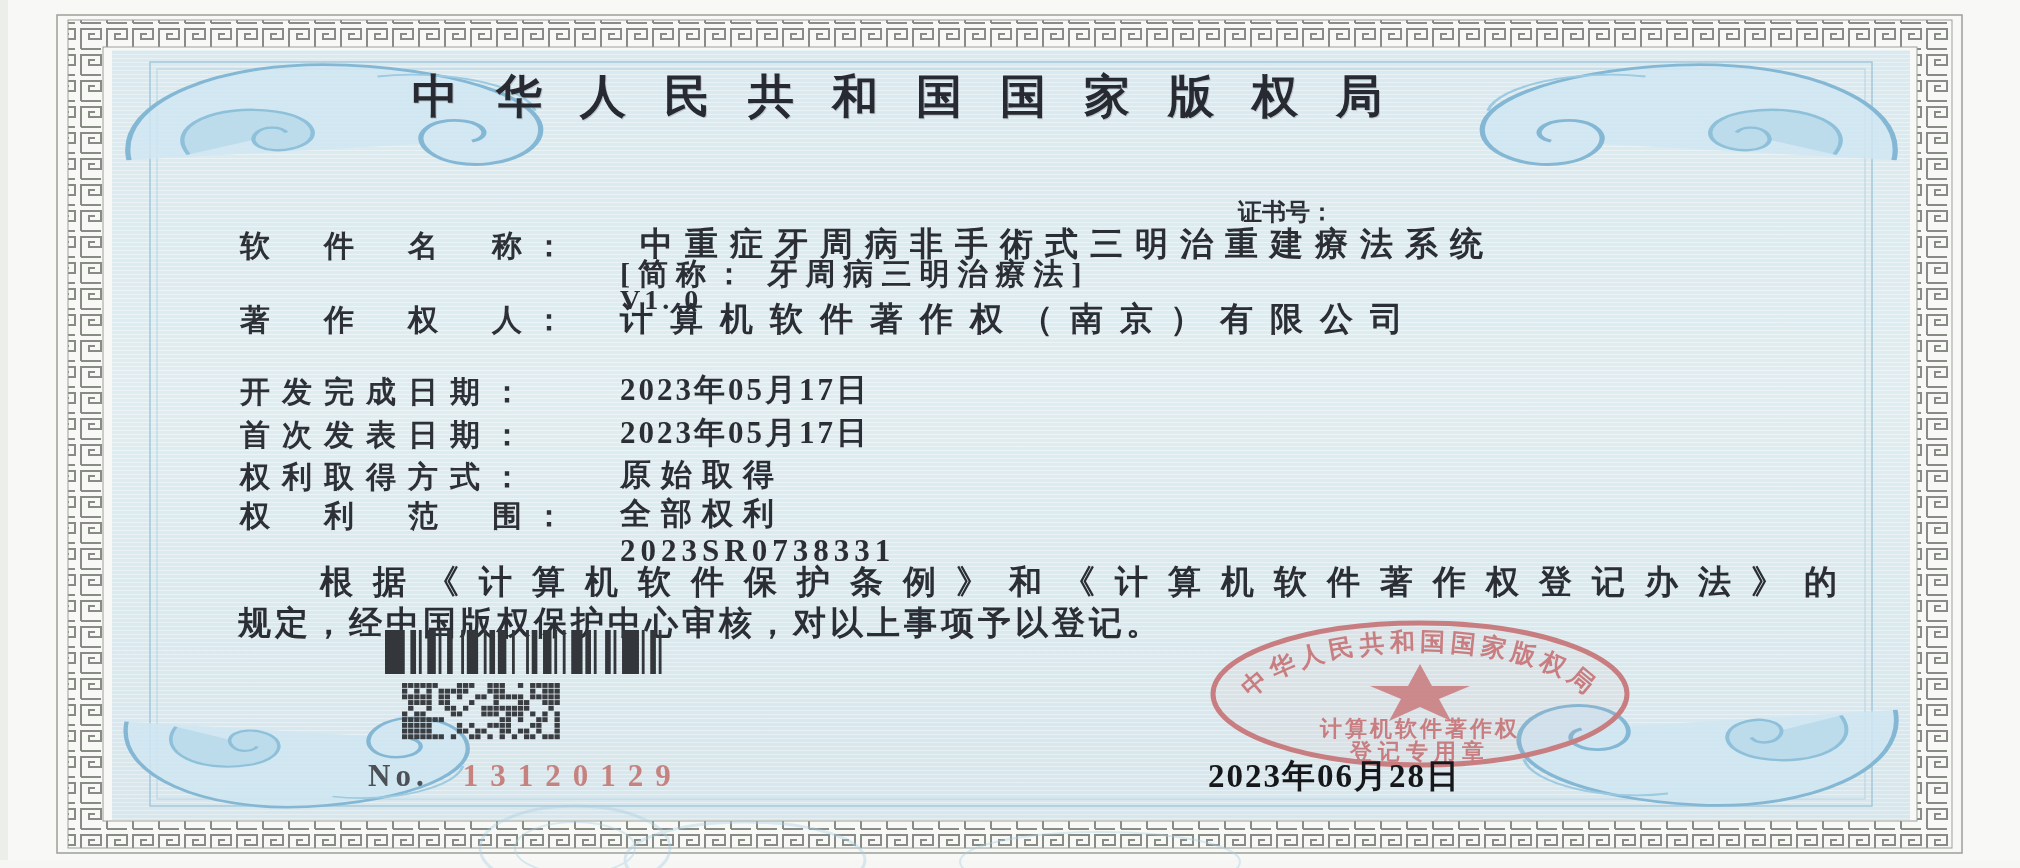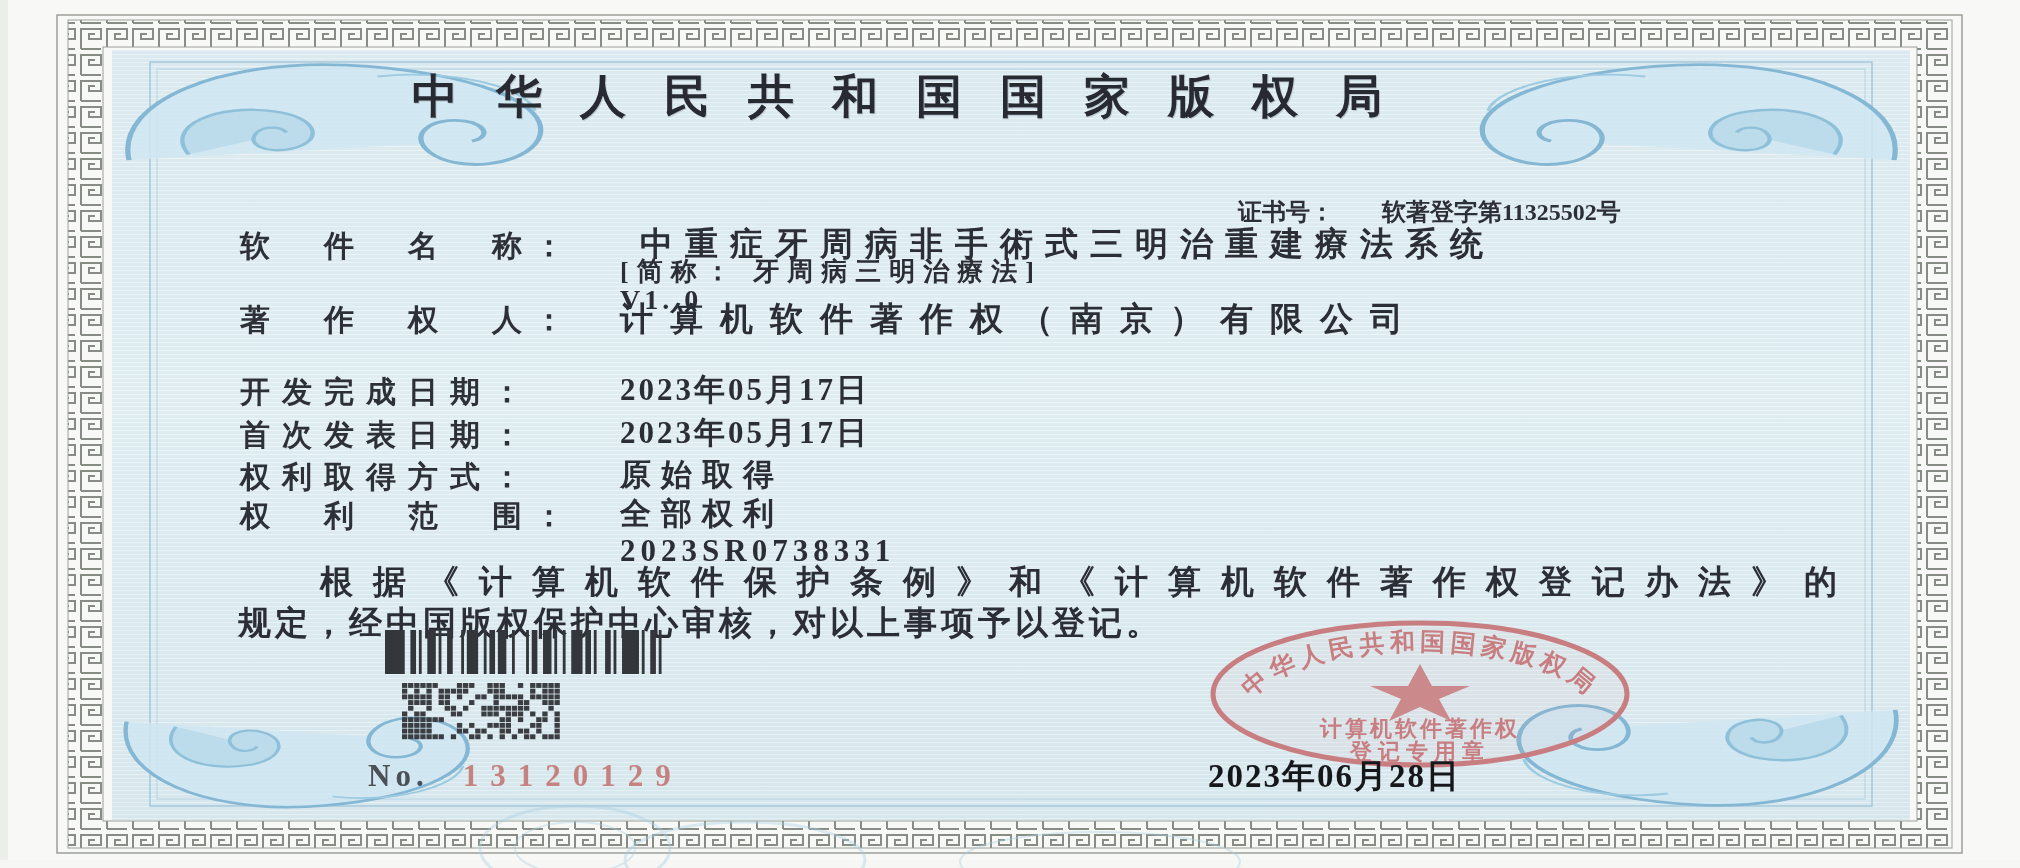--- a/index.html
+++ b/index.html
@@ -30,21 +30,21 @@
   }
   .cert-title {
     left: 428px; top: 114px; font-size: 55px; font-weight: bold;
     letter-spacing: 36px; color: #22252a; text-shadow: 1px 1px 0 rgba(120,130,140,.35);
   }
   .cert-no-line { left: 1238px; top: 196px; font-size: 24px; font-weight: bold; display: flex; gap: 48px; color: #2c2f35; }
   .field-label { font-size: 30px; font-weight: bold; letter-spacing: 12px; color: #2d3036; }
   .field-value { font-size: 32px; font-weight: bold; color: #2b2e34; }
   .lbl-0 { left: 240px; top: 226px; }
   .val-0a { left: 640px; top: 222px; letter-spacing: 12px; font-size: 33px; }
-  .val-0b { left: 620px; top: 254px; letter-spacing: 8px; font-size: 26px; }
+  .val-0b { left: 620px; top: 254px; letter-spacing: 8px; font-size: 30px; }
   .val-0c { left: 620px; top: 284px; letter-spacing: 4px; font-size: 28px; }
   .lbl-1 { left: 240px; top: 300px; }
   .val-1 { left: 620px; top: 297px; letter-spacing: 17px; font-size: 33px; }
   .lbl-2 { left: 240px; top: 372px; }
   .val-2 { left: 620px; top: 369px; letter-spacing: 3px; font-size: 31px; }
   .lbl-3 { left: 240px; top: 415px; }
   .val-3 { left: 620px; top: 412px; letter-spacing: 3px; font-size: 31px; }
   .lbl-4 { left: 240px; top: 457px; }
   .val-4 { left: 620px; top: 454px; letter-spacing: 10px; font-size: 31px; }
   .lbl-5 { left: 240px; top: 496px; }
@@ -112,21 +112,20 @@
       <ellipse cx="1100" cy="862" rx="140" ry="30" stroke-width="2"></ellipse>
     </g>
   </svg>
 
   <div class="content">
 
     <div class="txt authority-title">中华人民共和国国家版权局</div>
 
     <div class="txt cert-no-line">
       <span>证书号：</span>
-      <span>软著登字第11325502号</span>
     </div>
 
     <div class="txt field-label lbl-0">软　件　名　称：</div>
     <div class="txt field-value val-0a">中重症牙周病非手術式三明治重建療法系统</div>
     <div class="txt field-value val-0b">[简称： 牙周病三明治療法]</div>
     <div class="txt field-value val-0c">V1. 0</div>
 
     <div class="txt field-label lbl-1">著　作　权　人：</div>
     <div class="txt field-value val-1">计算机软件著作权（南京）有限公司</div>
 

